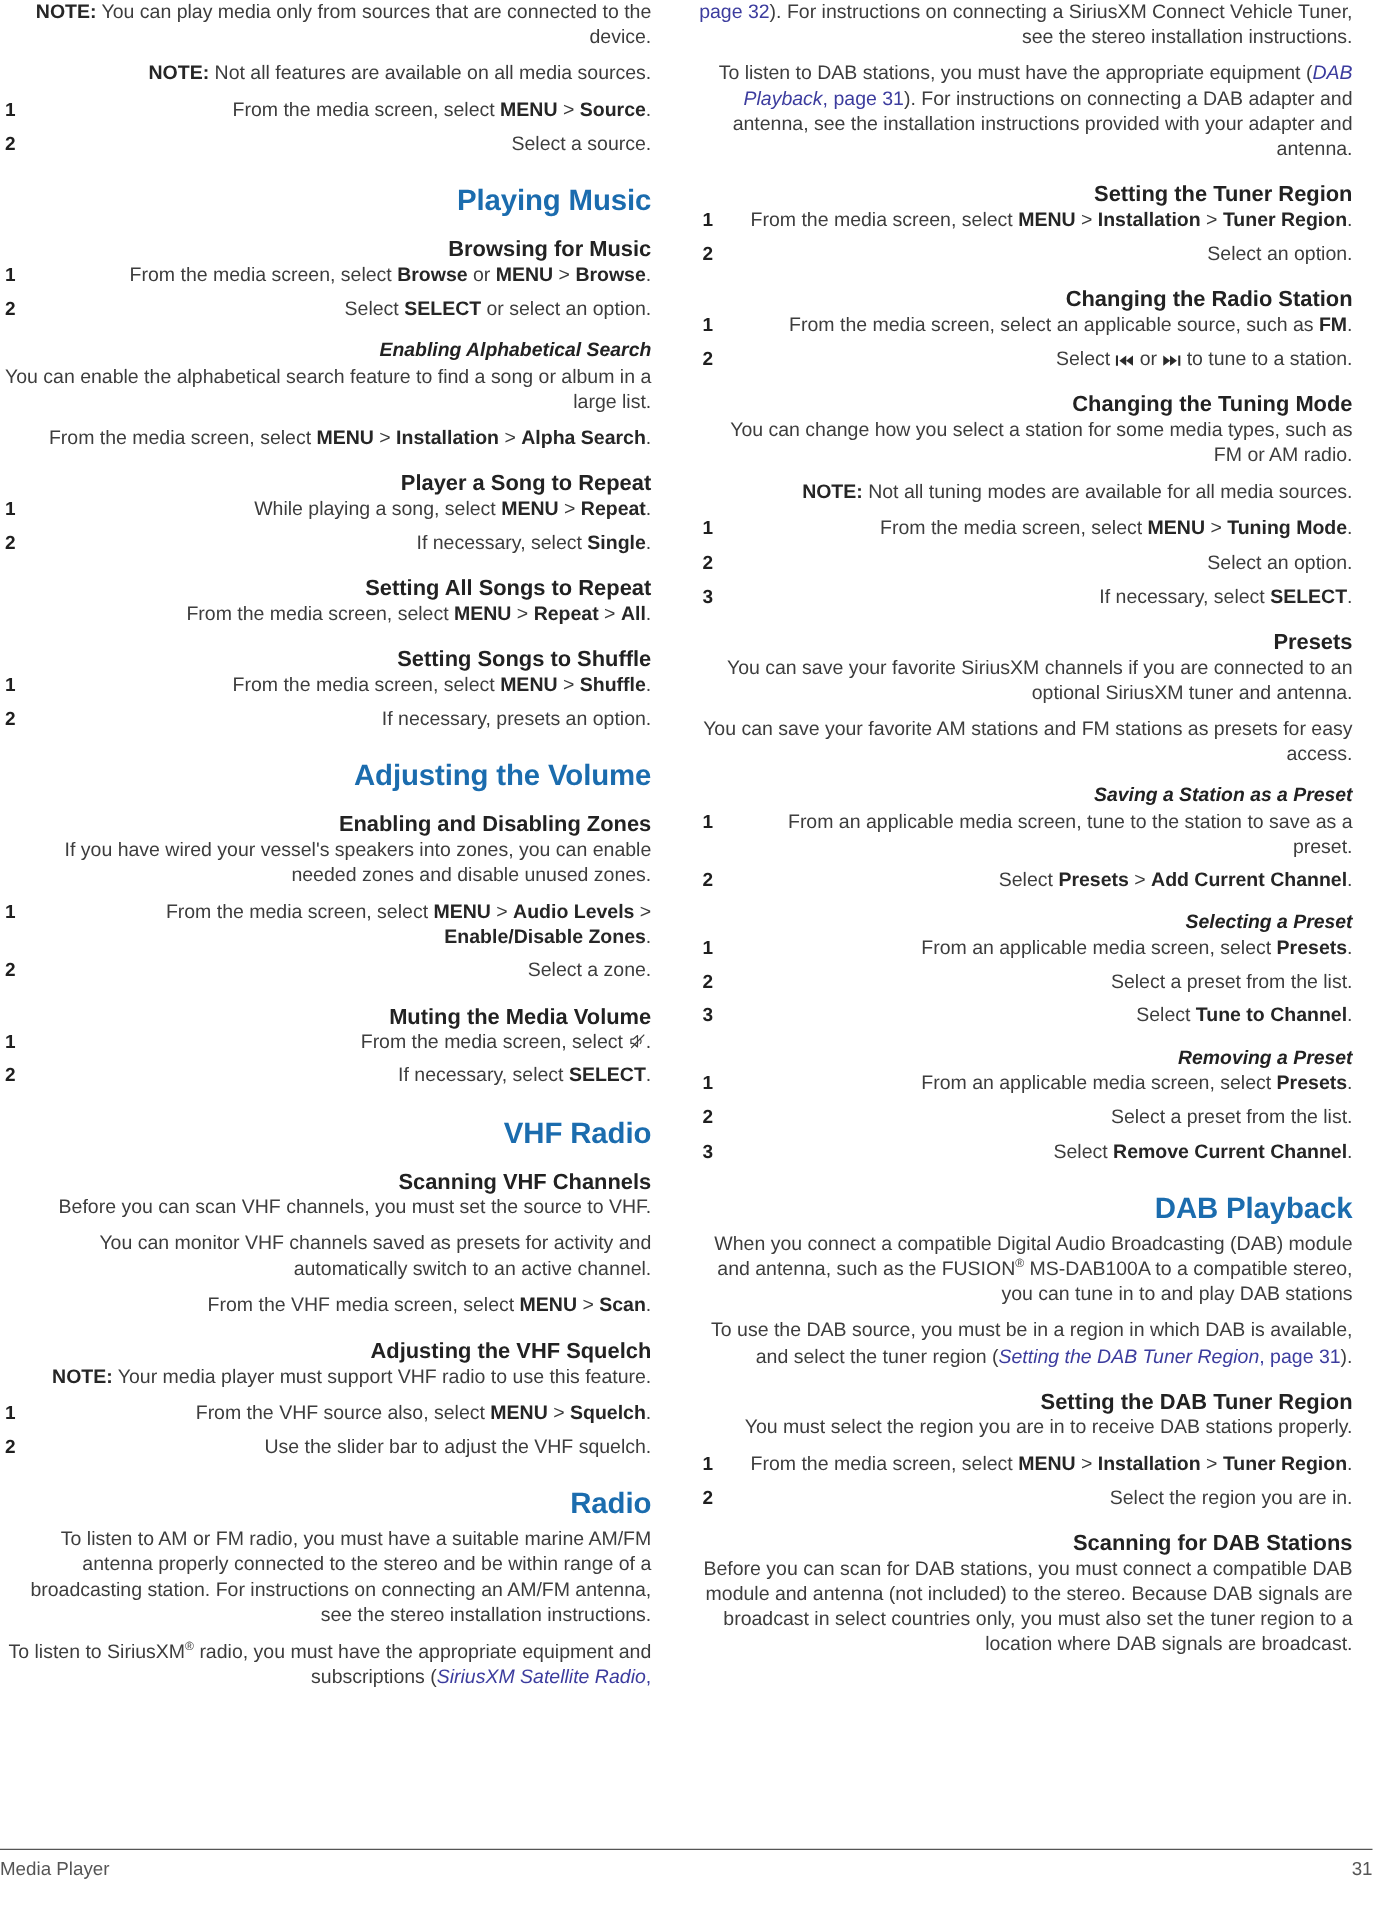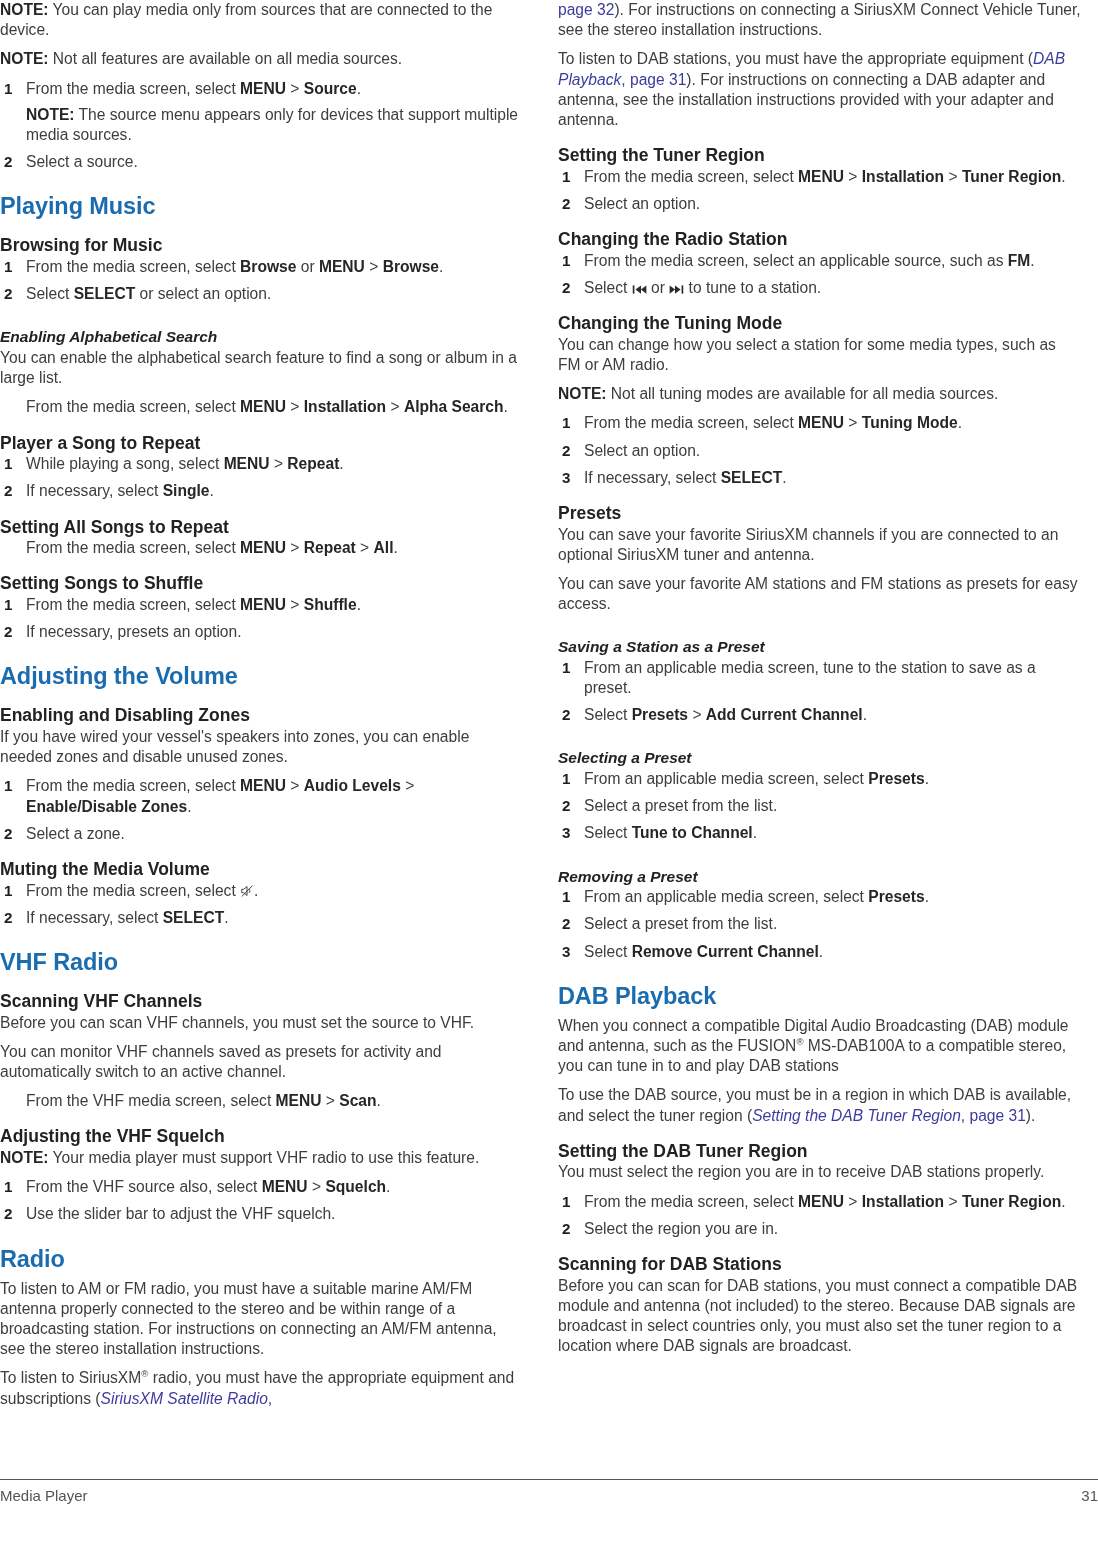--- a/index.html
+++ b/index.html
@@ -28,20 +28,21 @@
     top: 0;
     width: 1098px;
     height: 1470px;
     display: flex;
     gap: 0;
   }
   .col {
     width: 549px;
     box-sizing: border-box;
     padding: 0 26px 0 0;
+    text-align: right;
   }
   .col.left { padding-left: 0px; padding-right: 28px; }
   .col.right { padding-left: 9px; padding-right: 16px; }
 
   
   .h1 {
     color: #1b6cae;
     font-size: 23.5px;
     font-weight: bold;
     line-height: 1.15;
@@ -54,21 +55,21 @@
     font-weight: bold;
     line-height: 1.18;
     margin: 15px 0 1px 0;
   }
   .h3 {
     color: #222222;
     font-size: 15.5px;
     font-weight: bold;
     font-style: italic;
     line-height: 1.2;
-    margin: 24px 0 1px 0;
+    margin: 14px 0 1px 0;
   }
   p.para {
     font-size: 15.6px;
     line-height: 1.295;
     margin: 0 0 9px 0;
     color: #3d3d3d;
   }
   p.note { font-size: 15.6px; line-height: 1.295; margin: 0 0 9px 0; color: #3d3d3d; }
   .b { font-weight: bold; color: #262626; }
   .xref { color: #3c3c9e; font-style: italic; }
@@ -161,21 +162,20 @@
   <div class="columns">
 
     <div class="col left">
 
       <p class="note"><span class="b">NOTE:</span><span> You can play media only from sources that are connected to the device.</span></p>
 
       <p class="note"><span class="b">NOTE:</span><span> Not all features are available on all media sources.</span></p>
 
       <ol class="steps">
         <li><span>From the media screen, select </span><span class="b">MENU</span><span> &gt; </span><span class="b">Source</span><span>.</span>
-          <span class="substep"><span class="b">NOTE:</span><span> The source menu appears only for devices that support multiple media sources.</span></span>
         </li>
         <li><span>Select a source.</span></li>
       </ol>
 
       <h1 class="h1">Playing Music</h1>
 
       <h2 class="h2">Browsing for Music</h2>
       <ol class="steps">
         <li><span>From the media screen, select </span><span class="b">Browse</span><span> or </span><span class="b">MENU</span><span> &gt; </span><span class="b">Browse</span><span>.</span></li>
         <li><span>Select </span><span class="b">SELECT</span><span> or select an option.</span></li>

